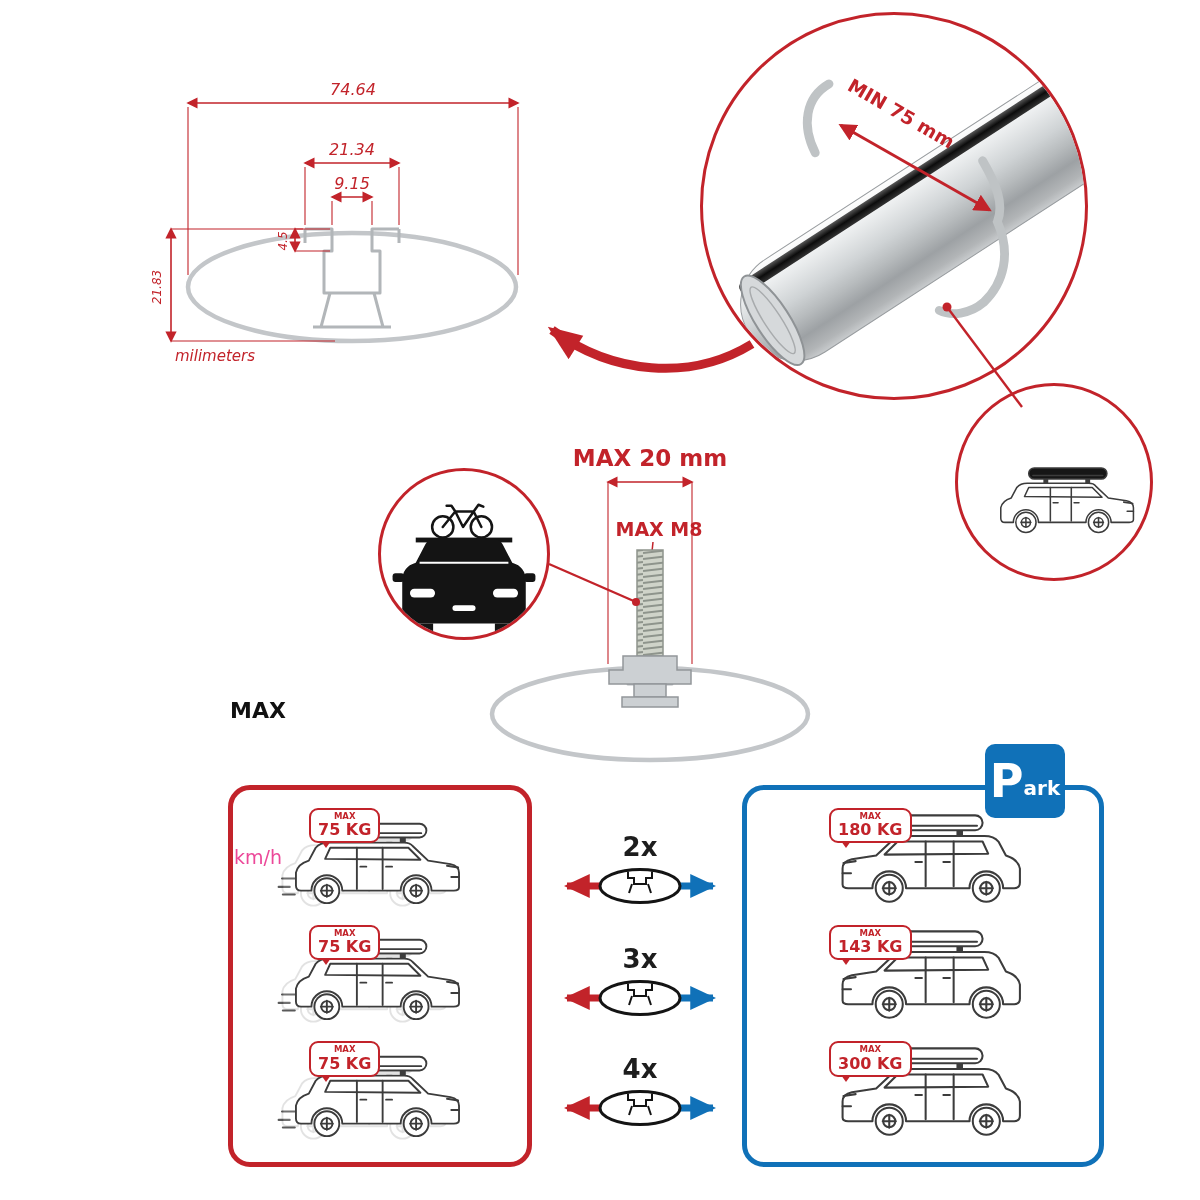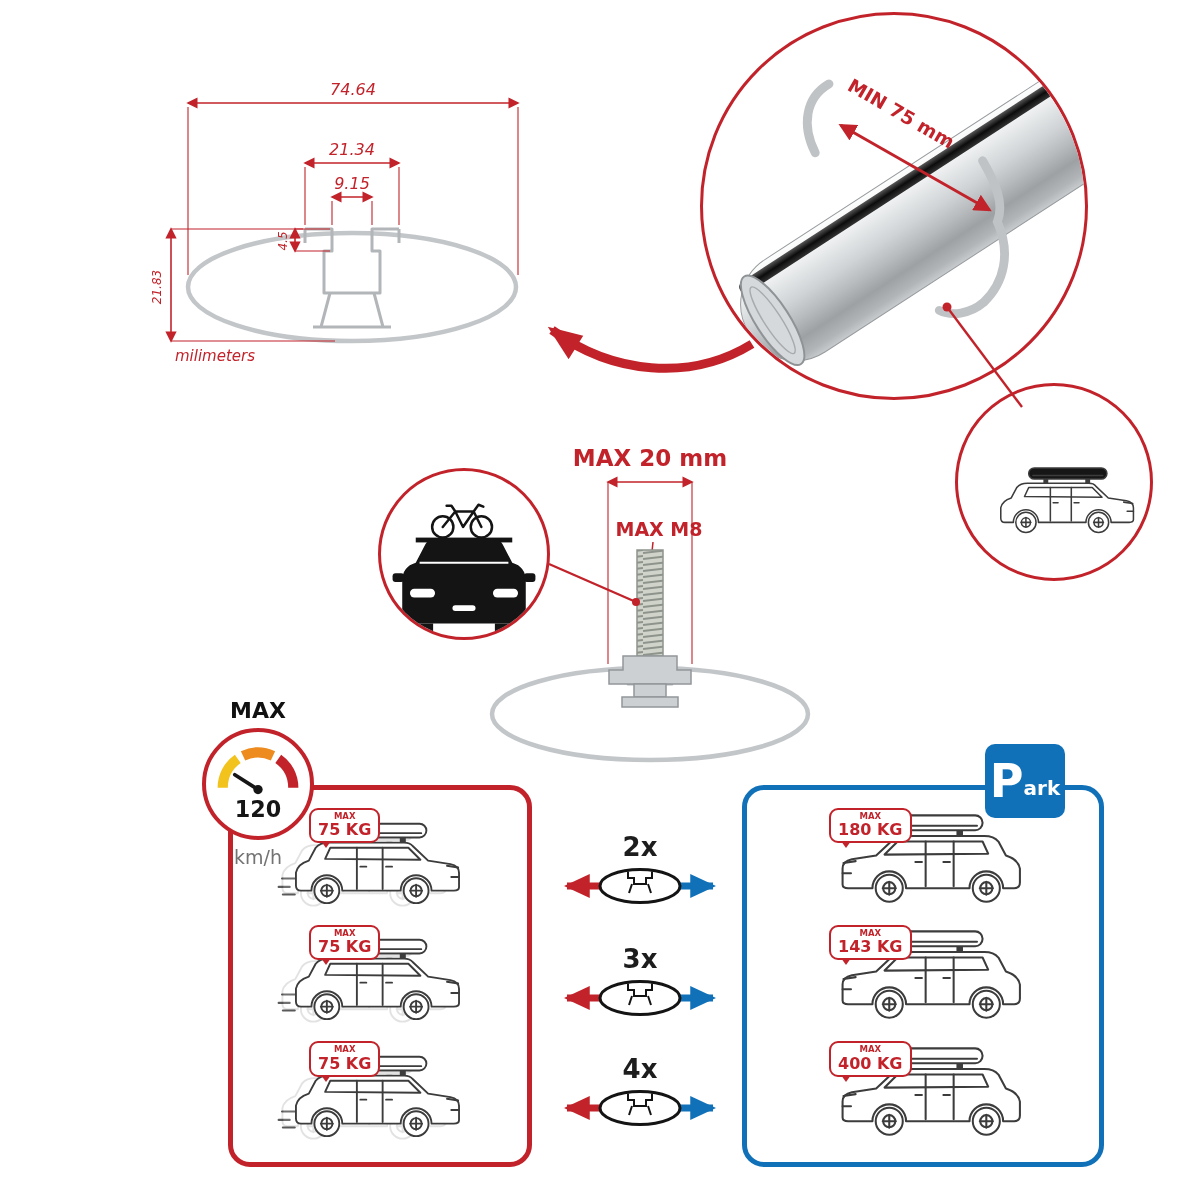--- a/index.html
+++ b/index.html
@@ -67,21 +67,21 @@
   
   .gauge-circle{position:absolute; width:112px; height:112px; border:4px solid var(--red); border-radius:50%; background:#fff; z-index:4;}
   .g-yellow{stroke:var(--gauge_yellow); stroke-width:11; fill:none;}
   .g-orange{stroke:var(--gauge_orange); stroke-width:11; fill:none;}
   .g-red{stroke:var(--red); stroke-width:11; fill:none;}
   .needle{stroke:#161616; stroke-width:4; stroke-linecap:round;}
   .pivot{fill:#161616;}
   .speed-value{font-size:24px; font-weight:bold; fill:#161616; text-anchor:middle;}
   .speed-caption{position:absolute; width:112px; text-align:center; color:#111; z-index:4;}
   .speed-caption.title{font-weight:bold; font-size:22px;}
-  .speed-caption.units{font-size:19px; font-style:normal; color:#737373;text-align:center;}
+  .speed-caption.units{font-size:19px; font-style:normal; color:#ec4899;text-align:center;}
   .park-sign{position:absolute; width:80px; height:74px; background:var(--blue); border-radius:10px; z-index:4;
              display:flex; align-items:center; justify-content:center; color:#fff;}
   .park-p{font-size:46px; font-weight:bold; line-height:1;}
   .park-ark{font-size:20px; font-weight:bold; margin-top:14px;}
 
   .overlay{position:absolute; left:0; top:0; z-index:5; pointer-events:none;}
 </style>
 </head>
 <body>
 
@@ -251,30 +251,20 @@
         <rect x="30" y="122" width="26" height="9" rx="4.5" fill="#fff"></rect>
         <rect x="116" y="122" width="26" height="9" rx="4.5" fill="#fff"></rect>
         <rect x="74" y="139" width="24" height="6" rx="3" fill="#fff"></rect>
         <rect x="30" y="158" width="24" height="9" fill="#141414"></rect>
         <rect x="118" y="158" width="24" height="9" fill="#141414"></rect>
       </g>
     </svg>
   </div>
 
   <div class="speed-caption title" style="left:202px; top:698px;">MAX</div>
-  <div class="gauge-circle" style="left:202px; top:728px;">
-    <svg width="100%" height="100%" viewBox="0 0 112 112">
-      <path class="g-yellow" d="M 18 60 A 38 38 0 0 1 34.2 28.9"></path>
-      <path class="g-orange" d="M 39.9 25.6 A 38 38 0 0 1 72.1 25.6"></path>
-      <path class="g-red" d="M 77.8 28.9 A 38 38 0 0 1 94 60"></path>
-      <line class="needle" x1="56" y1="62" x2="31" y2="46"></line>
-      <circle class="pivot" cx="56" cy="62" r="5"></circle>
-      <text class="speed-value" x="56" y="92">120</text>
-    </svg>
-  </div>
   <div class="speed-caption units" style="left:202px; top:846px;">km/h</div>
 
   <div class="park-sign" style="left:985px; top:744px;">
     <span class="park-p">P</span>
       <span class="park-ark">ark</span>
   </div>
 
   <section class="panel panel-red" style="left:228px; top:785px; width:304px; height:382px;">
     <div class="car-row">
       <div class="load-tag">
@@ -357,21 +347,21 @@
         <span class="tag-max">MAX</span>
         <span class="tag-weight">143 KG</span>
       </div>
       <svg class="car-art" viewBox="0 0 244 122">
         <use href="#sym-car" transform="translate(10,0)"></use>
       </svg>
     </div>
     <div class="car-row">
       <div class="load-tag">
         <span class="tag-max">MAX</span>
-        <span class="tag-weight">400 KG</span>
+        <span class="tag-weight">300 KG</span>
       </div>
       <svg class="car-art" viewBox="0 0 244 122">
         <use href="#sym-car" transform="translate(10,0)"></use>
       </svg>
     </div>
   </section>
 
   <svg class="overlay" width="1200" height="1200" viewBox="0 0 1200 1200">
     <path d="M 752 344 C 690 382 612 374 552 330" fill="none" stroke="#C2232A" stroke-width="9" marker-end="url(#mSwoosh)"></path>
     <line x1="947" y1="307" x2="1022" y2="407" stroke="#C2232A" stroke-width="2.4"></line>

